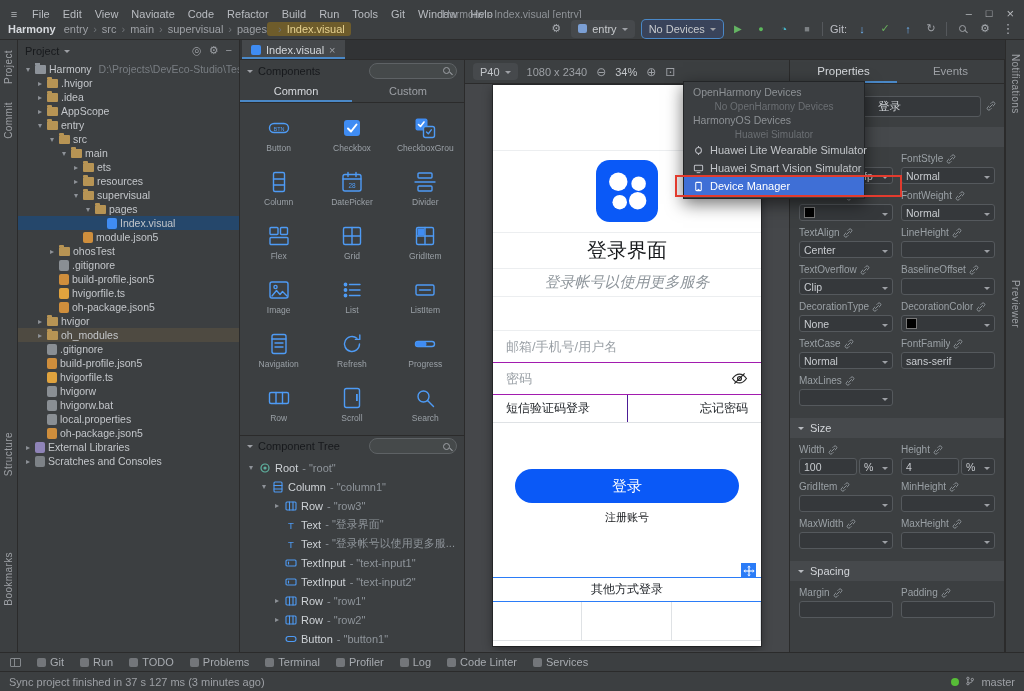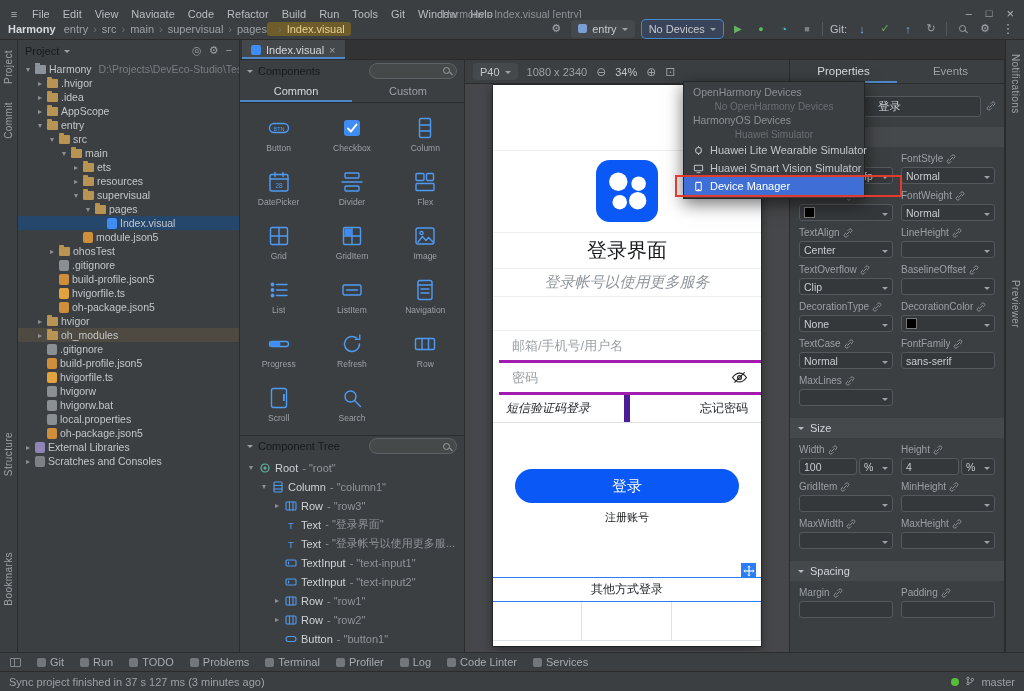--- a/index.html
+++ b/index.html
@@ -121,25 +121,25 @@
   .cv-body{position:relative;height:calc(100% - 25px);overflow:hidden;}
   .phone{position:absolute;left:28px;top:1px;width:268px;height:561px;background:#fff;
     box-shadow:0 0 0 1px rgba(0,0,0,.35),0 3px 10px rgba(0,0,0,.4);color:#1f2328;}
   .annotation{position:absolute;left:28px;width:268px;top:40px;text-align:center;
     color:var(--annotationRed);font-size:13px;font-weight:bold;z-index:6;}
   .ph-sec{position:relative;border-bottom:1px solid #eceef0;}
   .ph-blank1{height:66px;} .ph-iconsec{height:82px;display:flex;align-items:center;justify-content:center;}
   .ph-title{height:36px;display:flex;align-items:center;justify-content:center;font-size:20px;color:#17191c;}
   .ph-sub{height:28px;display:flex;align-items:center;justify-content:center;font-size:15px;color:#8f969c;font-style:italic;}
   .ph-gap1{height:34px;} .ph-gap2{height:44px;border-bottom:none;} .ph-gap3{height:48px;border-bottom:none;}
-  .ph-input{height:32px;display:flex;align-items:center;padding:0 13px;font-size:13px;color:#9aa0a6;border-bottom:3px solid #a21caf;margin-left:6px;}
+  .ph-input{height:32px;display:flex;align-items:center;padding:0 13px;font-size:13px;color:#9aa0a6;border-bottom:1px solid #a21caf;}
   .ph-eye{margin-left:auto;display:flex;cursor:pointer;}
   .ph-links{height:28px;display:flex;font-size:12px;color:#23272b;border-bottom:1px solid #dfe2e5;}
   .ph-links .half{flex:1;display:flex;align-items:center;padding:0 13px;cursor:pointer;}
-  .ph-links .half:first-child{border-right:6px solid #4c1d95;font-style:italic;}
+  .ph-links .half:first-child{border-right:1px solid #4c1d95;}
   .ph-links .half:last-child{justify-content:flex-end;}
   .ph-btnrow{height:38px;border-bottom:none;display:flex;align-items:center;}
   .ph-btn{flex:1;margin:0 22px;height:34px;border-radius:17px;background:var(--harmonyBlue);color:#fff;
     display:flex;align-items:center;justify-content:center;font-size:15px;cursor:pointer;}
   .ph-reg{height:24px;border-bottom:none;display:flex;align-items:center;justify-content:center;font-size:11px;color:#17191c;cursor:pointer;}
   .ph-other{height:25px;border-top:1.5px solid #2b7cf7;border-bottom:1.5px solid #2b7cf7;
     display:flex;align-items:center;justify-content:center;font-size:12px;color:#1f2328;}
   .ph-cells{height:39px;display:flex;border-bottom:1px solid #dfe2e5;}
   .ph-cell{flex:1;border-right:1px solid #dfe2e5;}
   .ph-handle{position:absolute;right:5px;top:478px;width:15px;height:15px;background:#2b7cf7;
@@ -466,20 +466,31 @@
               <svg viewBox="0 0 24 24" width="24" height="24" fill="none" stroke="#4e9bf5" stroke-width="1.4" stroke-linecap="round" stroke-linejoin="round">
                 <rect x="4" y="4" width="16" height="16" rx="3" fill="#3f8cf3" stroke="none"></rect>
                 <path d="M8 12.5l3 3 5.5-7" stroke="#fff" stroke-width="2"></path>
               </svg>
             </span>
             <span class="clabel">Checkbox</span>
           </div>
           <div class="ccell">
             <span class="cic">
               <svg viewBox="0 0 24 24" width="24" height="24" fill="none" stroke="#4e9bf5" stroke-width="1.4" stroke-linecap="round" stroke-linejoin="round">
+                <rect x="2.5" y="2.5" width="12" height="12" rx="2" fill="#3f8cf3" stroke="none"></rect>
+                <path d="M5.5 8.5l2 2 3.5-4.5" stroke="#fff" stroke-width="1.6"></path>
+                <rect x="10.5" y="10.5" width="11" height="11" rx="2" fill="#3c3f41"></rect>
+                <path d="M13.5 16l1.8 1.8 3-4"></path>
+              </svg>
+            </span>
+            <span class="clabel">CheckboxGrou</span>
+          </div>
+          <div class="ccell">
+            <span class="cic">
+              <svg viewBox="0 0 24 24" width="24" height="24" fill="none" stroke="#4e9bf5" stroke-width="1.4" stroke-linecap="round" stroke-linejoin="round">
                 <rect x="6.5" y="2.5" width="11" height="19" rx="1.5"></rect>
                 <path d="M6.5 9h11M6.5 15h11"></path>
               </svg>
             </span>
             <span class="clabel">Column</span>
           </div>
           <div class="ccell">
             <span class="cic">
               <svg viewBox="0 0 24 24" width="24" height="24" fill="none" stroke="#4e9bf5" stroke-width="1.4" stroke-linecap="round" stroke-linejoin="round">
                 <rect x="3" y="4.5" width="18" height="16.5" rx="2"></rect>
@@ -563,34 +574,34 @@
               <svg viewBox="0 0 24 24" width="24" height="24" fill="none" stroke="#4e9bf5" stroke-width="1.4" stroke-linecap="round" stroke-linejoin="round">
                 <rect x="5" y="2.5" width="14" height="19" rx="2"></rect>
                 <path d="M5 7h14M8 11h8M8 15h8"></path>
               </svg>
             </span>
             <span class="clabel">Navigation</span>
           </div>
           <div class="ccell">
             <span class="cic">
               <svg viewBox="0 0 24 24" width="24" height="24" fill="none" stroke="#4e9bf5" stroke-width="1.4" stroke-linecap="round" stroke-linejoin="round">
+                <path d="M19.5 12a7.5 7.5 0 11-2.6-5.7"></path>
+                <path d="M19.8 3v4.4h-4.4"></path>
+              </svg>
+            </span>
+            <span class="clabel">Refresh</span>
+          </div>
+          <div class="ccell">
+            <span class="cic">
+              <svg viewBox="0 0 24 24" width="24" height="24" fill="none" stroke="#4e9bf5" stroke-width="1.4" stroke-linecap="round" stroke-linejoin="round">
                 <rect x="2.5" y="9.5" width="19" height="5" rx="2.5"></rect>
                 <rect x="2.5" y="9.5" width="11" height="5" rx="2.5" fill="#3f8cf3" stroke="none"></rect>
               </svg>
             </span>
             <span class="clabel">Progress</span>
-          </div>
-          <div class="ccell">
-            <span class="cic">
-              <svg viewBox="0 0 24 24" width="24" height="24" fill="none" stroke="#4e9bf5" stroke-width="1.4" stroke-linecap="round" stroke-linejoin="round">
-                <path d="M19.5 12a7.5 7.5 0 11-2.6-5.7"></path>
-                <path d="M19.8 3v4.4h-4.4"></path>
-              </svg>
-            </span>
-            <span class="clabel">Refresh</span>
           </div>
           <div class="ccell">
             <span class="cic">
               <svg viewBox="0 0 24 24" width="24" height="24" fill="none" stroke="#4e9bf5" stroke-width="1.4" stroke-linecap="round" stroke-linejoin="round">
                 <rect x="2.5" y="6.5" width="19" height="11" rx="1.5"></rect>
                 <path d="M9 6.5v11M15.5 6.5v11"></path>
               </svg>
             </span>
             <span class="clabel">Row</span>
           </div>

